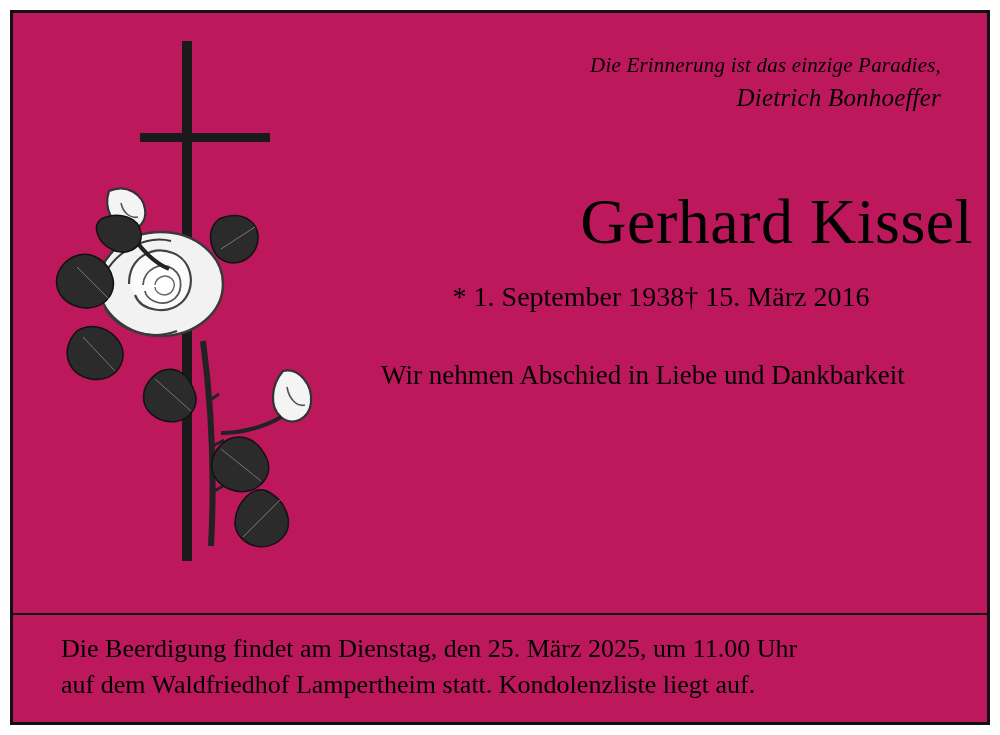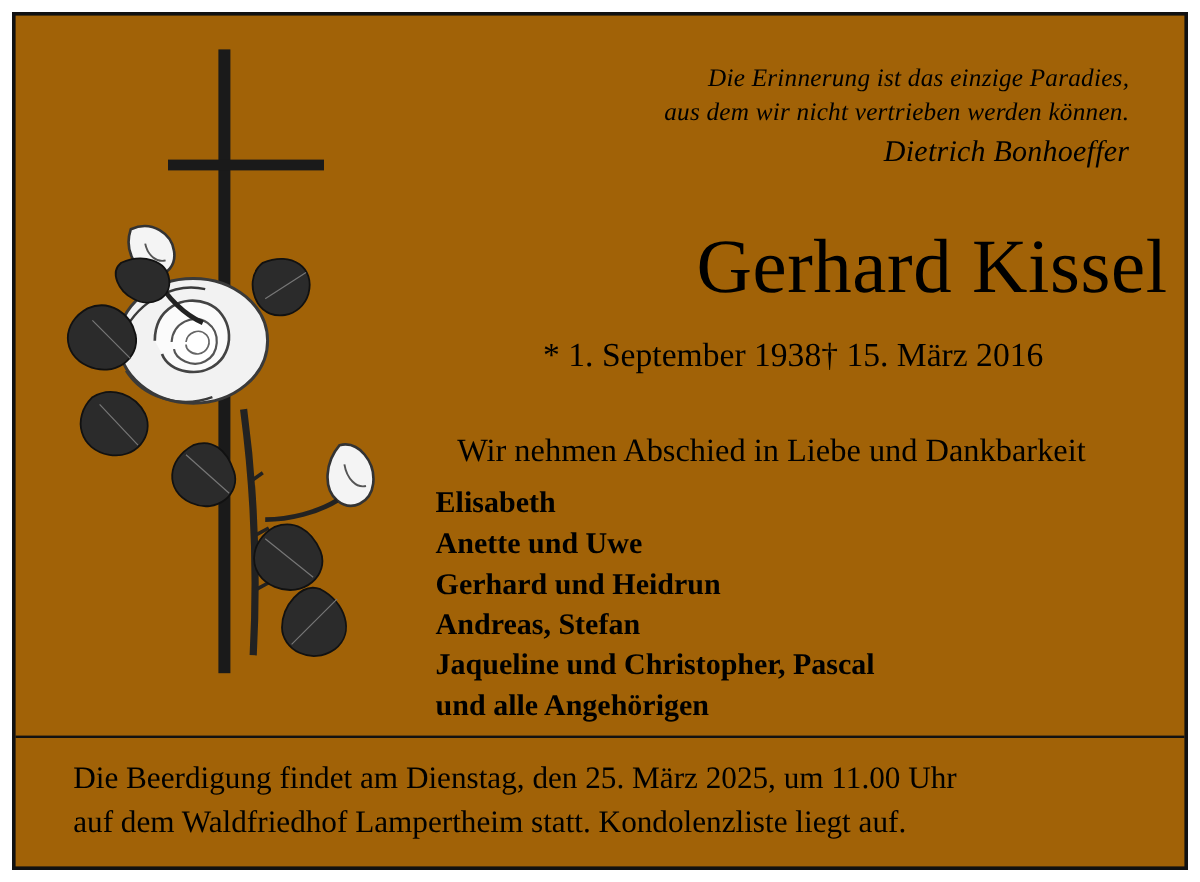--- a/index.html
+++ b/index.html
@@ -15,21 +15,21 @@
     overflow: hidden;
   }
   .notice {
     position: absolute;
     left: 10px;
     top: 10px;
     width: 980px;
     height: 715px;
     box-sizing: border-box;
     border: 3px solid #111111;
-    background: #a16207;
+    background: #be185d;
   }
   .inner {
     position: relative;
     width: 100%;
     height: 100%;
   }
 
   
   .quote {
     position: absolute;
@@ -124,21 +124,20 @@
   .funeral div { white-space: nowrap; }
 </style>
 </head>
 <body>
 
 <div class="notice">
   <div class="inner">
 
     <div class="quote">
       <div class="line">Die Erinnerung ist das einzige Paradies,</div>
-      <div class="line">aus dem wir nicht vertrieben werden können.</div>
       <div class="author">Dietrich Bonhoeffer</div>
     </div>
 
     <div class="artwork">
       <svg width="290" height="570" viewBox="0 0 290 570" xmlns="http://www.w3.org/2000/svg" aria-hidden="true">
 
         <g fill="#1a1a1a">
           <rect x="139" y="0" width="10" height="520"></rect>
           <rect x="97" y="92" width="130" height="9"></rect>
         </g>
@@ -191,28 +190,20 @@
 
     <div class="name">Gerhard Kissel</div>
 
     <div class="dates">
       <span class="birth">* 1. September 1938</span>
       <span class="death">† 15. März 2016</span>
     </div>
 
     <div class="farewell">Wir nehmen Abschied in Liebe und Dankbarkeit</div>
 
-    <div class="family">
-      <div>Elisabeth</div>
-      <div>Anette und Uwe</div>
-      <div>Gerhard und Heidrun</div>
-      <div>Andreas, Stefan</div>
-      <div>Jaqueline und Christopher, Pascal</div>
-      <div>und alle Angehörigen</div>
-    </div>
 
     <div class="divider"></div>
 
     <div class="funeral">
       <div>Die Beerdigung findet am Dienstag, den 25. März 2025, um 11.00 Uhr</div>
       <div>auf dem Waldfriedhof Lampertheim statt. Kondolenzliste liegt auf.</div>
     </div>
 
   </div>
 </div>

